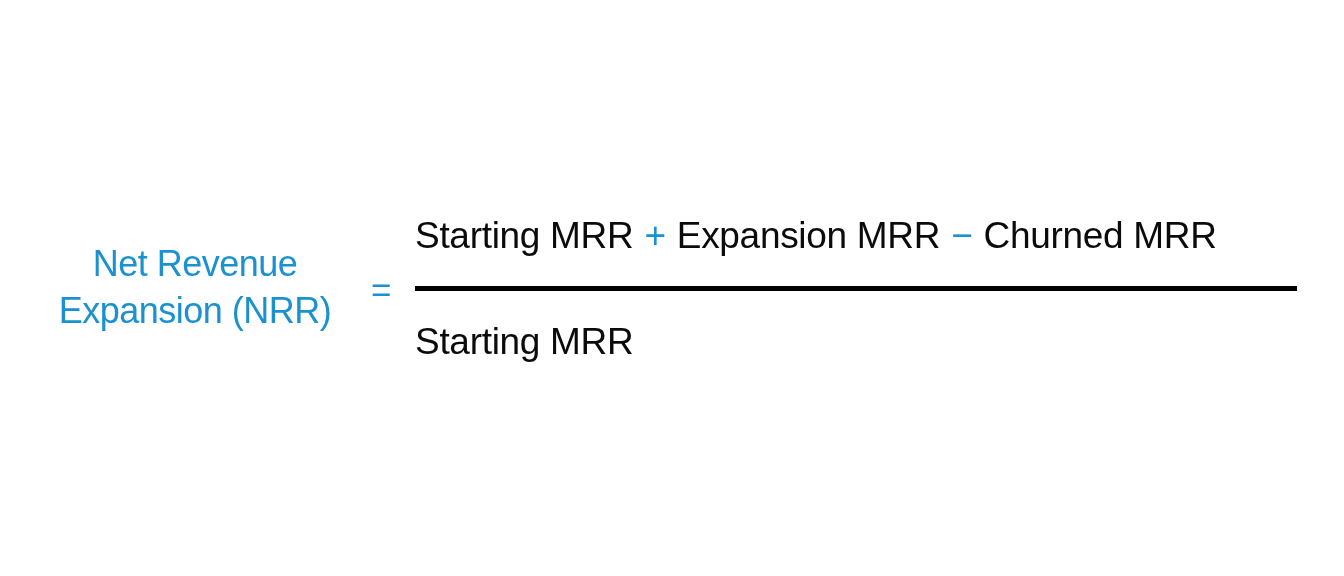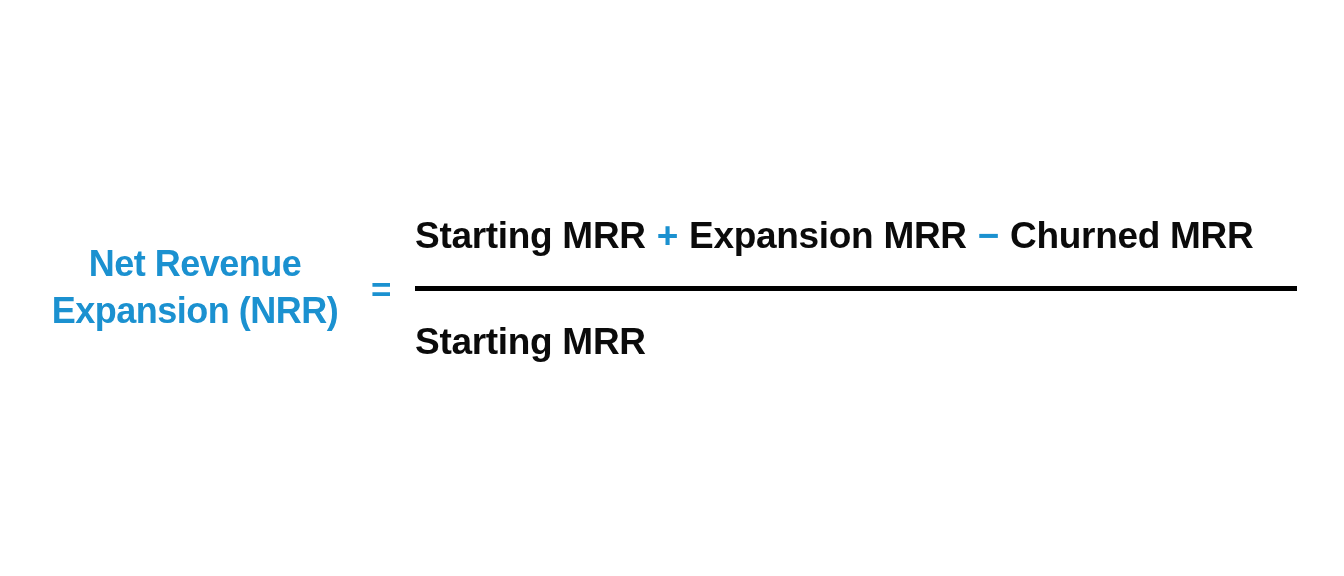--- a/index.html
+++ b/index.html
@@ -6,21 +6,21 @@
   html, body { background: #ffffff; }
   :root { --blue: #1b91d0; --ink: #0b0b0b; }
 
   .canvas {
     position: relative;
     width: 1344px;
     height: 576px;
     background: #ffffff;
     overflow: hidden;
     font-family: "Liberation Sans", "DejaVu Sans", sans-serif;
-    font-weight: 700;
+    font-weight: 400;
     color: var(--ink);
   }
 
   .formula-title {
     position: absolute;
     left: 25px;
     top: 240px;
     width: 340px;
     text-align: center;
     font-size: 36px;

